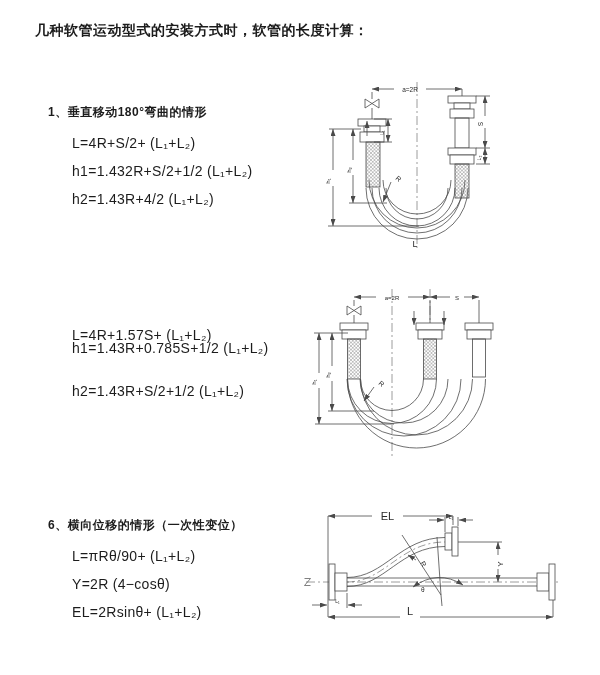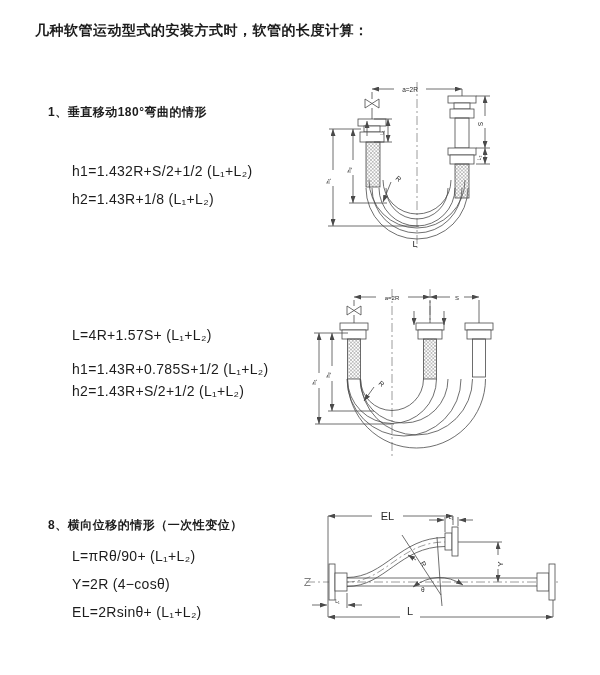--- a/index.html
+++ b/index.html
@@ -24,22 +24,23 @@
       </marker>
       <pattern id="hx" width="3.5" height="3.5" patternUnits="userSpaceOnUse">
         <path d="M0,0 L3.5,3.5 M3.5,0 L0,3.5" stroke="#7a7a7a" stroke-width="0.45"></path>
       </pattern>
     </defs>
   </svg>
 
   <div class="abs title" style="left:35px;top:22px">几种软管运动型式的安装方式时，软管的长度计算：</div>
 
   <div class="abs heading" style="left:48px;top:104px">1、垂直移动180°弯曲的情形</div>
+  <div class="abs formula" style="left:72px;top:135px">L=4R+S/2+ (L₁+L₂)</div>
   <div class="abs formula" style="left:72px;top:163px">h1=1.432R+S/2+1/2 (L₁+L₂)</div>
-  <div class="abs formula" style="left:72px;top:191px">h2=1.43R+1/8 (L₁+L₂)</div>
+  <div class="abs formula" style="left:72px;top:191px">h2=1.43R+4/2 (L₁+L₂)</div>
 
   <svg class="abs" style="left:315px;top:76px" width="260" height="176" viewBox="0 0 260 176">
     <g stroke="#4a4a4a" stroke-width="0.8" fill="none">
       <line x1="102" y1="6" x2="102" y2="172" stroke-dasharray="9 3 2 3" stroke-width="0.55"></line>
 
       <path d="M51,112 A51,51 0 0 0 153,112"></path>
       <path d="M57,112 A45,45 0 0 0 147,112"></path>
       <path d="M64,112 A38,38 0 0 0 140,112"></path>
       <path d="M71,112 A31,31 0 0 0 133,112"></path>
       <path d="M54,104 A48,48 0 0 0 150,104"></path>
@@ -98,21 +99,21 @@
     <text x="15" y="105" transform="rotate(-90 15 105)" text-anchor="middle" font-size="6">h₁</text>
     <text x="35.5" y="94" transform="rotate(-90 35.5 94)" text-anchor="middle" font-size="6">h₂</text>
     <text x="69" y="56.5" transform="rotate(-90 69 56.5)" text-anchor="middle" font-size="5">L₁</text>
     <text x="168" y="48" transform="rotate(-90 168 48)" text-anchor="middle" font-size="6.5">S</text>
     <text x="166" y="82" transform="rotate(-90 166 82)" text-anchor="middle" font-size="5">L₂</text>
     <text x="80" y="103" transform="rotate(40 80 103)" font-size="7">R</text>
     <text x="100" y="171" text-anchor="middle" font-size="9">L</text>
   </svg>
 
   <div class="abs formula" style="left:72px;top:327px">L=4R+1.57S+ (L₁+L₂)</div>
-  <div class="abs formula" style="left:72px;top:361px">h1=1.43R+0.785S+1/2 (L₁+L₂)</div>
+  <div class="abs formula" style="left:72px;top:340px">h1=1.43R+0.785S+1/2 (L₁+L₂)</div>
   <div class="abs formula" style="left:72px;top:383px">h2=1.43R+S/2+1/2 (L₁+L₂)</div>
 
   <svg class="abs" style="left:302px;top:283px" width="288" height="188" viewBox="0 0 288 188">
     <g stroke="#4a4a4a" stroke-width="0.8" fill="none">
       <line x1="90" y1="6" x2="90" y2="174" stroke-dasharray="9 3 2 3" stroke-width="0.55"></line>
       <line x1="128" y1="6" x2="128" y2="56" stroke-dasharray="9 3 2 3" stroke-width="0.55"></line>
 
       <path d="M45.5,96 A44.5,44.5 0 0 0 134.5,96"></path>
       <path d="M58.5,96 A31.5,31.5 0 0 0 121.5,96"></path>
       <path d="M45,96 A57,57 0 0 0 159,96"></path>
@@ -160,21 +161,21 @@
 
       <line x1="72" y1="104" x2="62" y2="118" marker-end="url(#ar)"></line>
     </g>
     <text x="90" y="16.5" text-anchor="middle" font-size="6">a=2R</text>
     <text x="155" y="16.5" text-anchor="middle" font-size="6">S</text>
     <text x="14" y="99" transform="rotate(-90 14 99)" text-anchor="middle" font-size="6">h₁</text>
     <text x="27.5" y="92" transform="rotate(-90 27.5 92)" text-anchor="middle" font-size="6">h₂</text>
     <text x="76" y="101" transform="rotate(40 76 101)" font-size="7">R</text>
   </svg>
 
-  <div class="abs heading" style="left:48px;top:517px">8、横向位移的情形（一次性变位）</div>
+  <div class="abs heading" style="left:48px;top:517px">6、横向位移的情形（一次性变位）</div>
   <div class="abs formula" style="left:72px;top:548px">L=πRθ/90+ (L₁+L₂)</div>
   <div class="abs formula" style="left:72px;top:576px">Y=2R (4−cosθ)</div>
   <div class="abs formula" style="left:72px;top:604px">EL=2Rsinθ+ (L₁+L₂)</div>
 
   <svg class="abs" style="left:300px;top:505px" width="298" height="130" viewBox="0 0 298 130">
     <g stroke="#4a4a4a" stroke-width="0.8" fill="none">
       <line x1="6" y1="77" x2="258" y2="77" stroke-dasharray="9 3 2 3" stroke-width="0.55"></line>
       <path d="M4.5,73.5 h6 l-6,7 h6" stroke-width="0.7"></path>
 
       <line x1="47" y1="73" x2="237" y2="73"></line>

